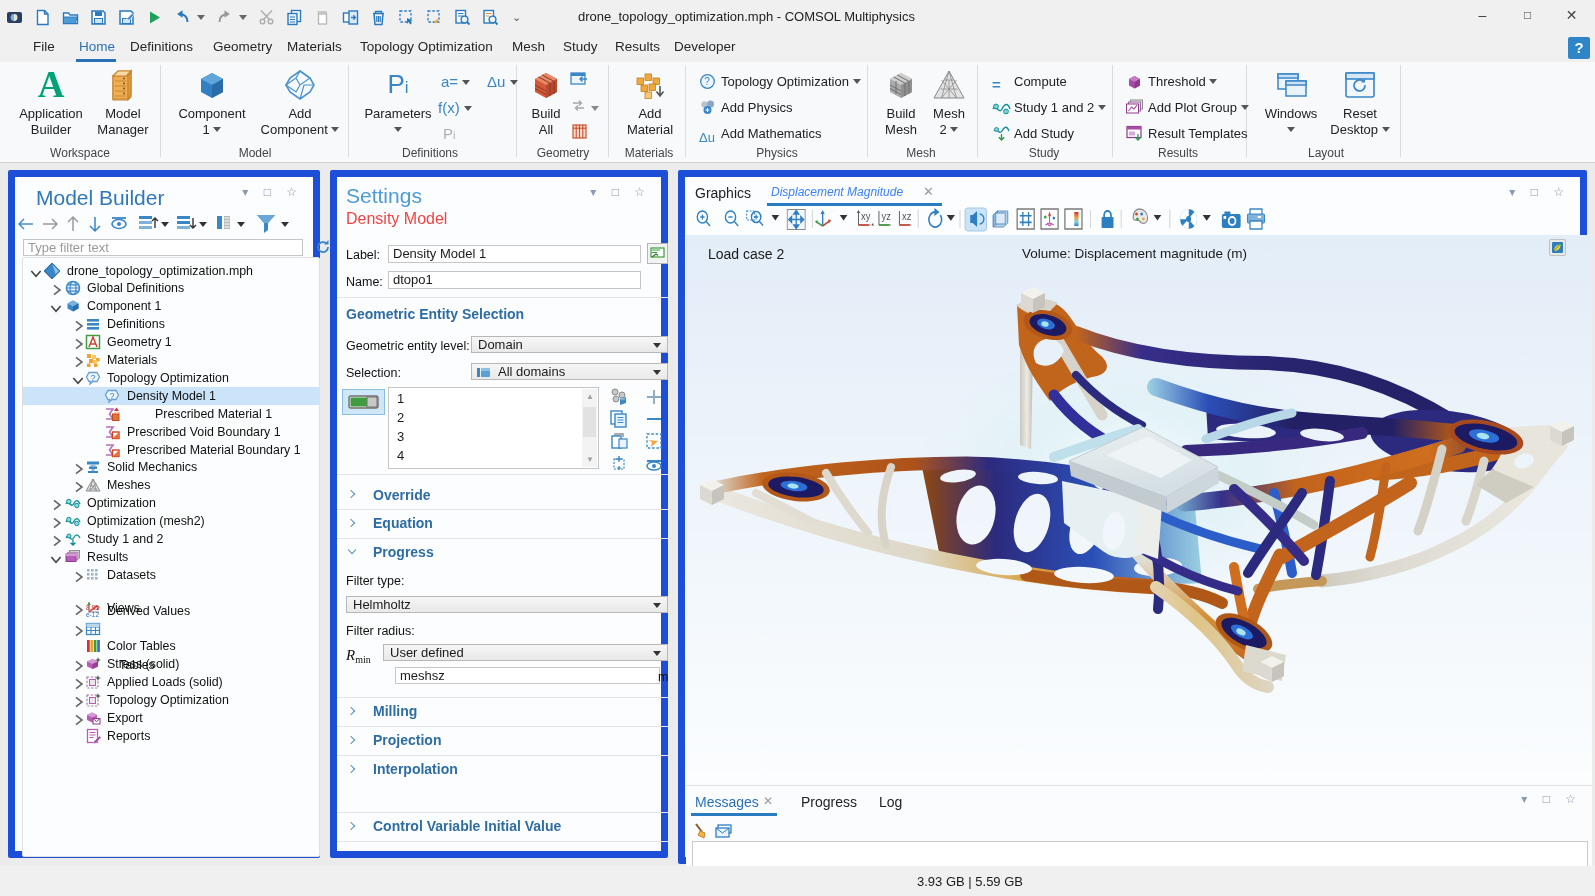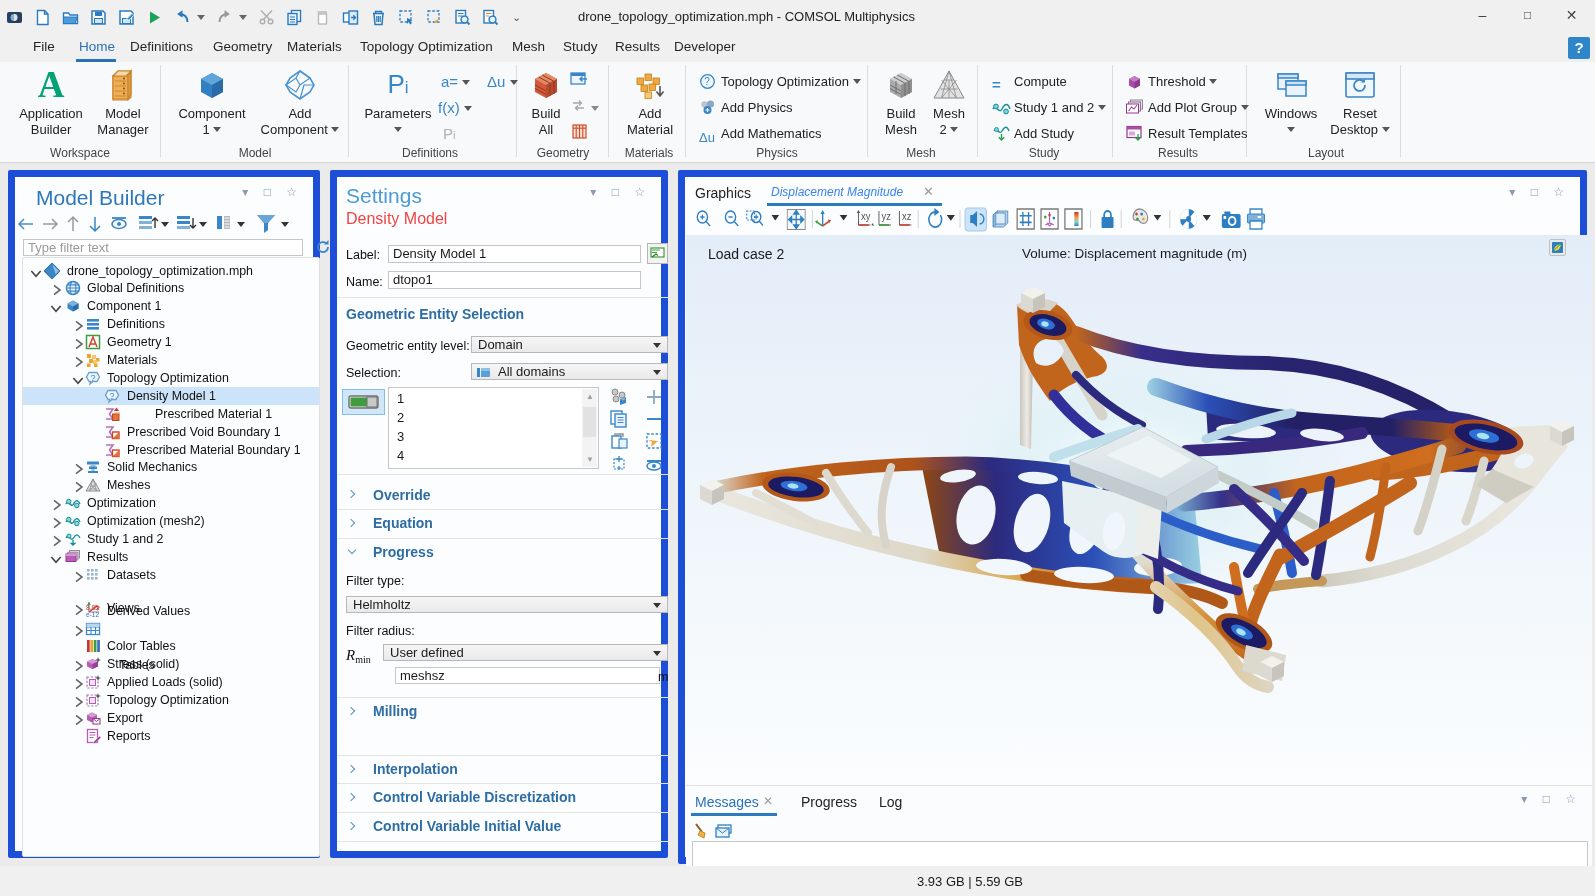--- a/index.html
+++ b/index.html
@@ -805,27 +805,27 @@
     <div class="slabel" style="left:9px; top:447px;">Filter radius:</div>
     <div class="slabel" style="left:9px; top:470px; font-family:'Liberation Serif',serif; font-style:italic; font-size:15px;">R<span style="font-size:10px; font-style:normal; vertical-align:-3px;">min</span></div>
     <div class="drop" style="left:46px; top:467px; width:285px; height:17px;">User defined<span class="da"></span></div>
     <div class="field" style="left:58px; top:490px; width:265px; height:17px;">meshsz</div>
     <div class="slabel" style="left:321px; top:493px;">m</div>
 
     <div class="acc" style="top:520px;">
         <span class="arr"></span>
         <span class="alabel sechead">Milling</span>
       </div>
+    <div class="acc" style="top:549px;">
+        <span class="arr"></span>
+        <span class="alabel sechead">Projection</span>
+      </div>
     <div class="acc" style="top:578px;">
         <span class="arr"></span>
         <span class="alabel sechead">Interpolation</span>
-      </div>
-    <div class="acc" style="top:606px;">
-        <span class="arr"></span>
-        <span class="alabel sechead">Control Variable Discretization</span>
       </div>
     <div class="acc" style="top:635px;">
         <span class="arr"></span>
         <span class="alabel sechead">Control Variable Initial Value</span>
       </div>
     <div style="position:absolute; left:0; top:664px; width:336px; height:1px; background:#e4e4e4;"></div>
   </div>
   <div class="panel" id="gfxpanel">
     <div id="gtabs">
       <span style="position:absolute; left:10px; top:8px; font-size:14px; color:#222;">Graphics</span>

